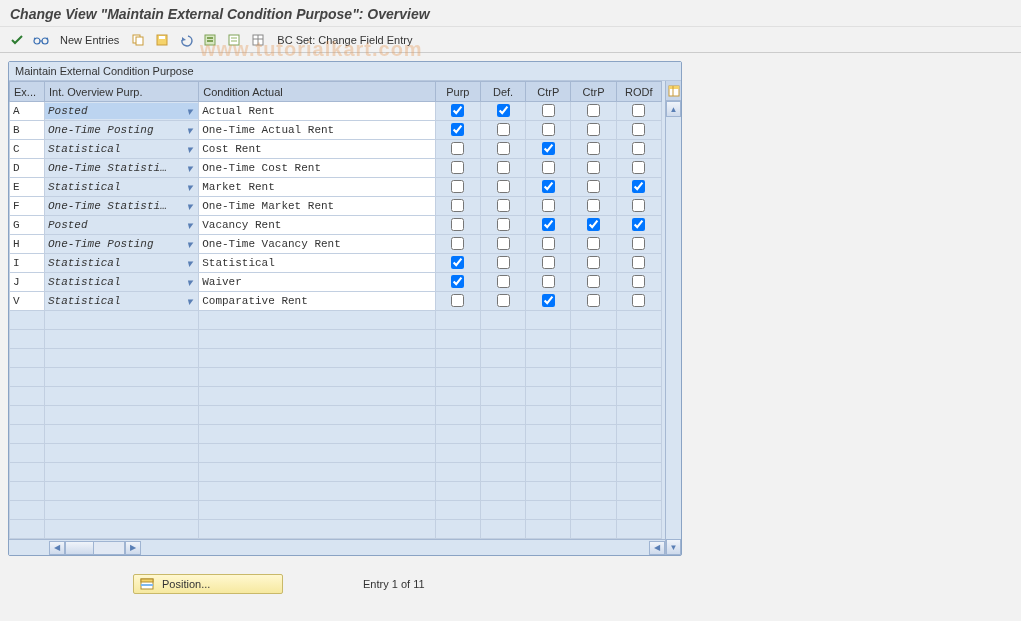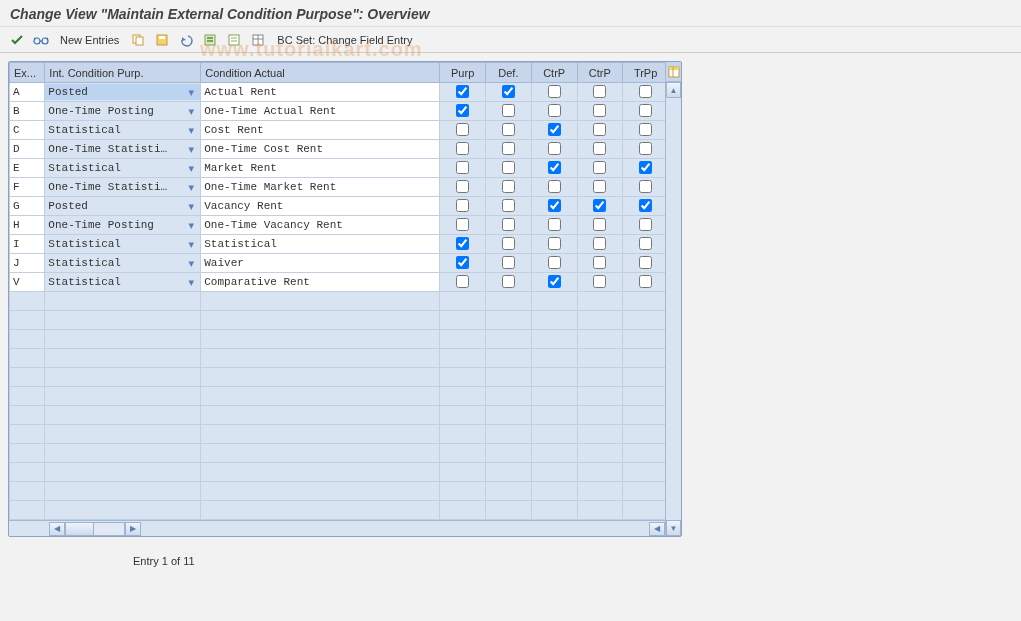--- a/index.html
+++ b/index.html
@@ -105,20 +105,21 @@
     padding: 2px 3px;
     background: #fff;
     color:#333;
   }
   .sel-highlight {
     background: #bcd4f0 !important;
   }
   .dd-cell {
     position: relative;
     background:#fff;
+    font-style:italic;
   }
   .dd-cell .dd-text {
     font-family: "Courier New", monospace;
     font-size:11px;
     padding:2px 18px 2px 3px;
     white-space:nowrap; overflow:hidden; text-overflow:ellipsis;
     display:block;
   }
   .dd-cell .dd-caret {
     position:absolute; right:2px; top:2px;
@@ -266,43 +267,44 @@
         <line x1="7" y1="2" x2="7" y2="12" stroke="#888"></line>
       </svg>
   </span>
   <span class="ttext">BC Set: Change Field Entry</span>
 </div>
 
 <div class="watermark">www.tutorialkart.com</div>
 
 <div class="panel-wrap">
   <div class="panel">
+    <div class="panel-title">Maintain External Condition Purpose</div>
     <div class="grid-wrap">
-      <div style="padding-right:12px;">
+      <div style="padding-right:19px;">
       <table class="grid">
         <colgroup>
           <col style="width:34px">
           <col style="width:150px">
           <col style="width:230px">
           <col style="width:44px">
           <col style="width:44px">
           <col style="width:44px">
           <col style="width:44px">
           <col style="width:44px">
         </colgroup>
         <thead>
           <tr>
             <th>Ex...</th>
-            <th>Int. Condition Purp.</th>
+            <th>Int. Overview Purp.</th>
             <th>Condition Actual</th>
             <th class="center">Purp</th>
             <th class="center">Def.</th>
             <th class="center">CtrP</th>
             <th class="center">CtrP</th>
-            <th class="center">TrPp</th>
+            <th class="center">RODf</th>
           </tr>
         </thead>
         <tbody id="grid-body">
               <tr>
                 <td class="cell-input"><input type="text" value="A" style=""></td>
                 <td class="dd-cell">
                   <span class="dd-text sel-highlight">Posted</span>
                   <span class="dd-caret">▾</span>
                 </td>
                 <td class="cell-input"><input type="text" value="Actual Rent" style=""></td>
@@ -584,15 +586,25 @@
           </div>
         <div class="hs-btn">▶</div>
         <div class="spacer"></div>
         <div class="hs-btn">◀</div>
         <div class="hs-btn">▶</div>
       </div>
     </div>
   </div>
 
   <div class="footer">
+    <div class="pos-btn">
+      <span class="pos-icon">
+        <svg width="14" height="14" viewBox="0 0 14 14">
+            <rect x="1" y="2" width="12" height="10" fill="#fff" stroke="#b08d2e"></rect>
+            <rect x="1" y="2" width="12" height="3" fill="#f5d36b" stroke="#b08d2e"></rect>
+            <rect x="1" y="7" width="12" height="2" fill="#7fb8f0"></rect>
+          </svg>
+      </span>
+      <span>Position...</span>
+    </div>
     <div class="entry-text">Entry 1 of 11</div>
   </div>
 </div>
 
 </body></html>

